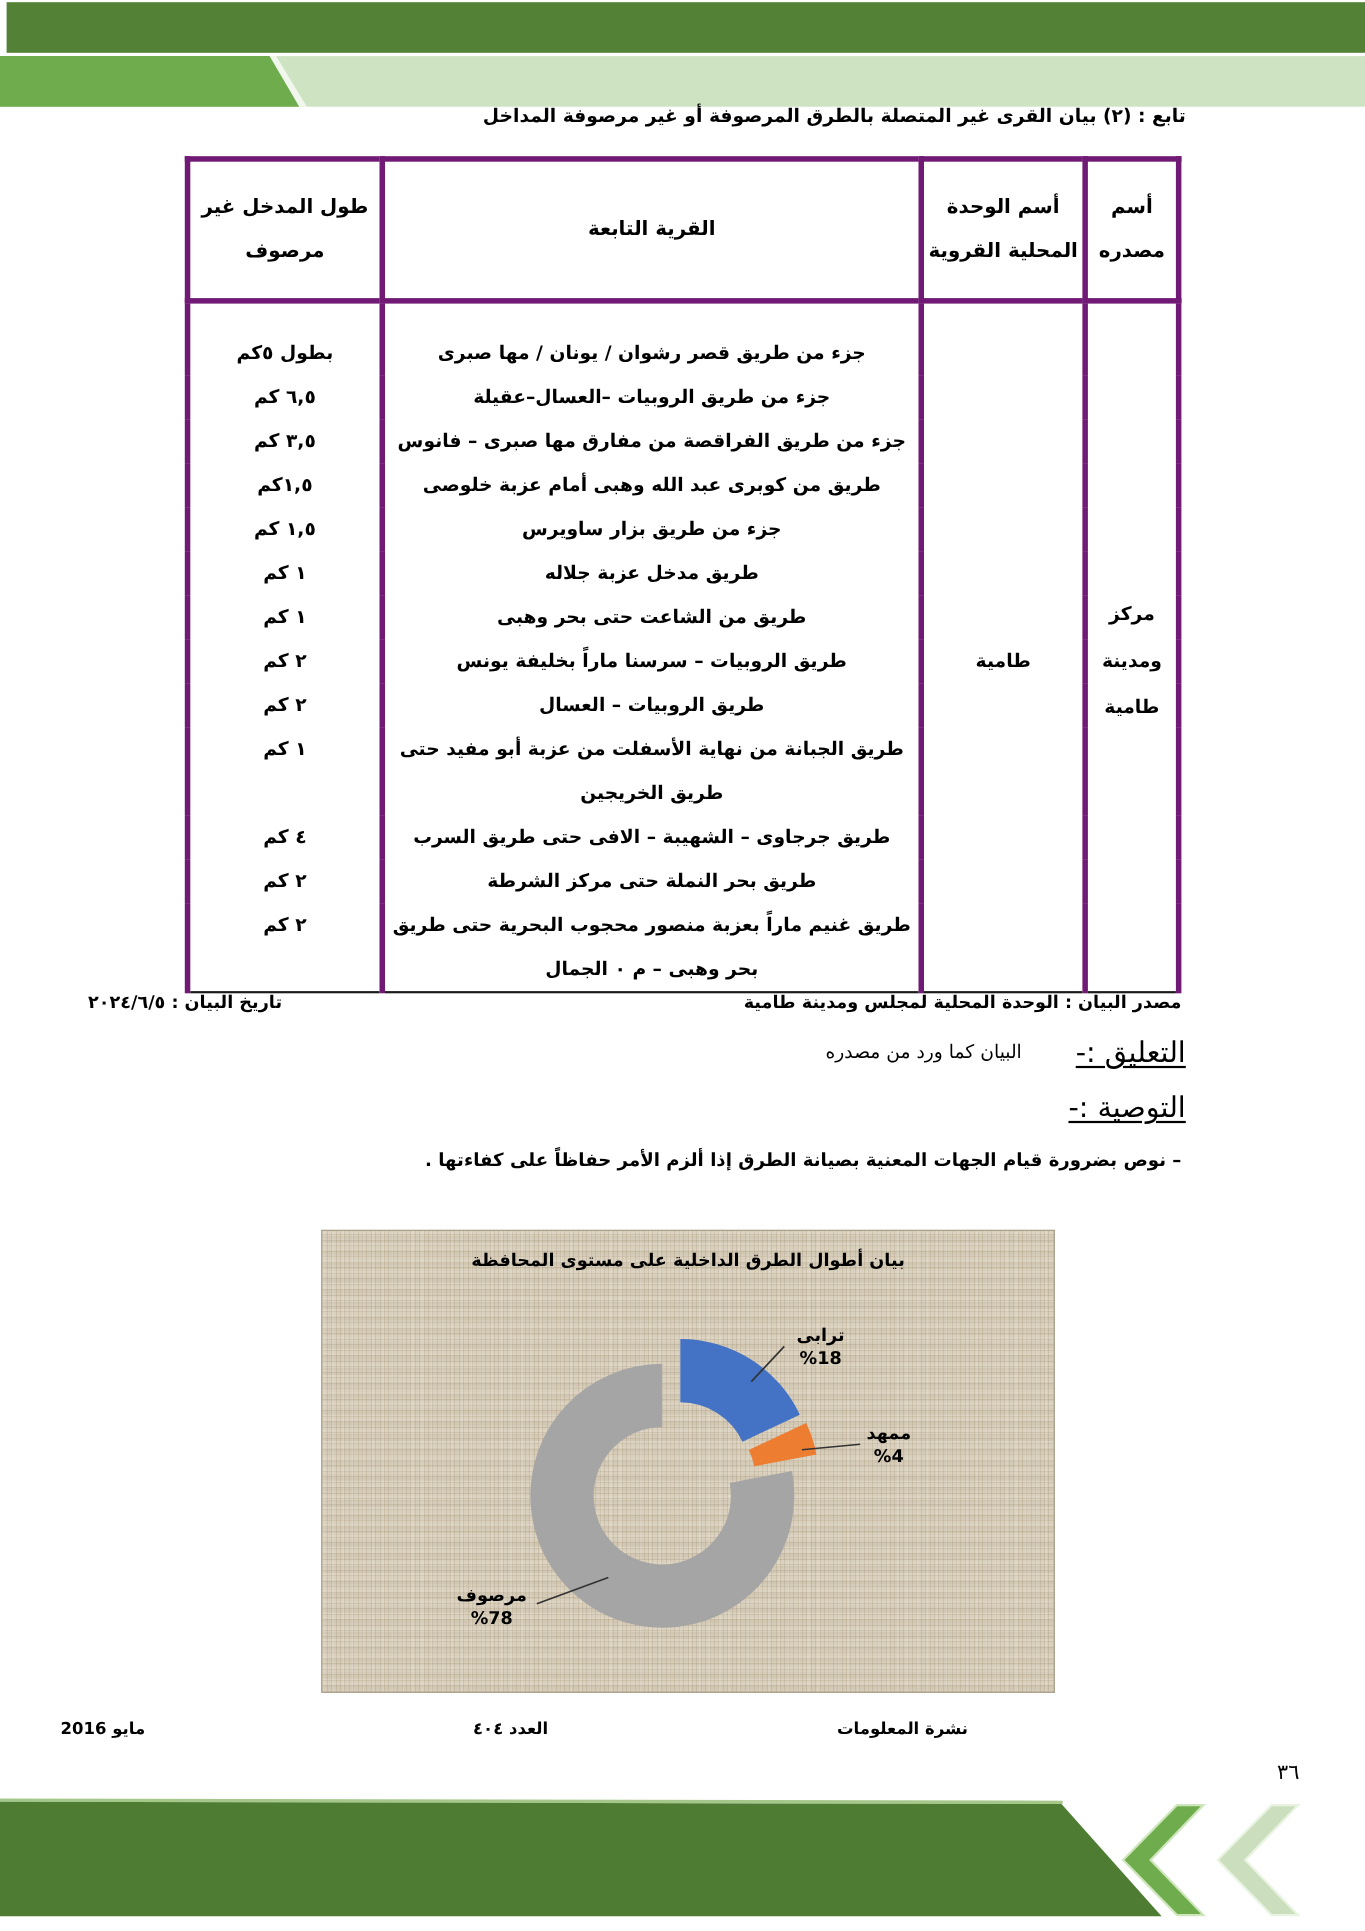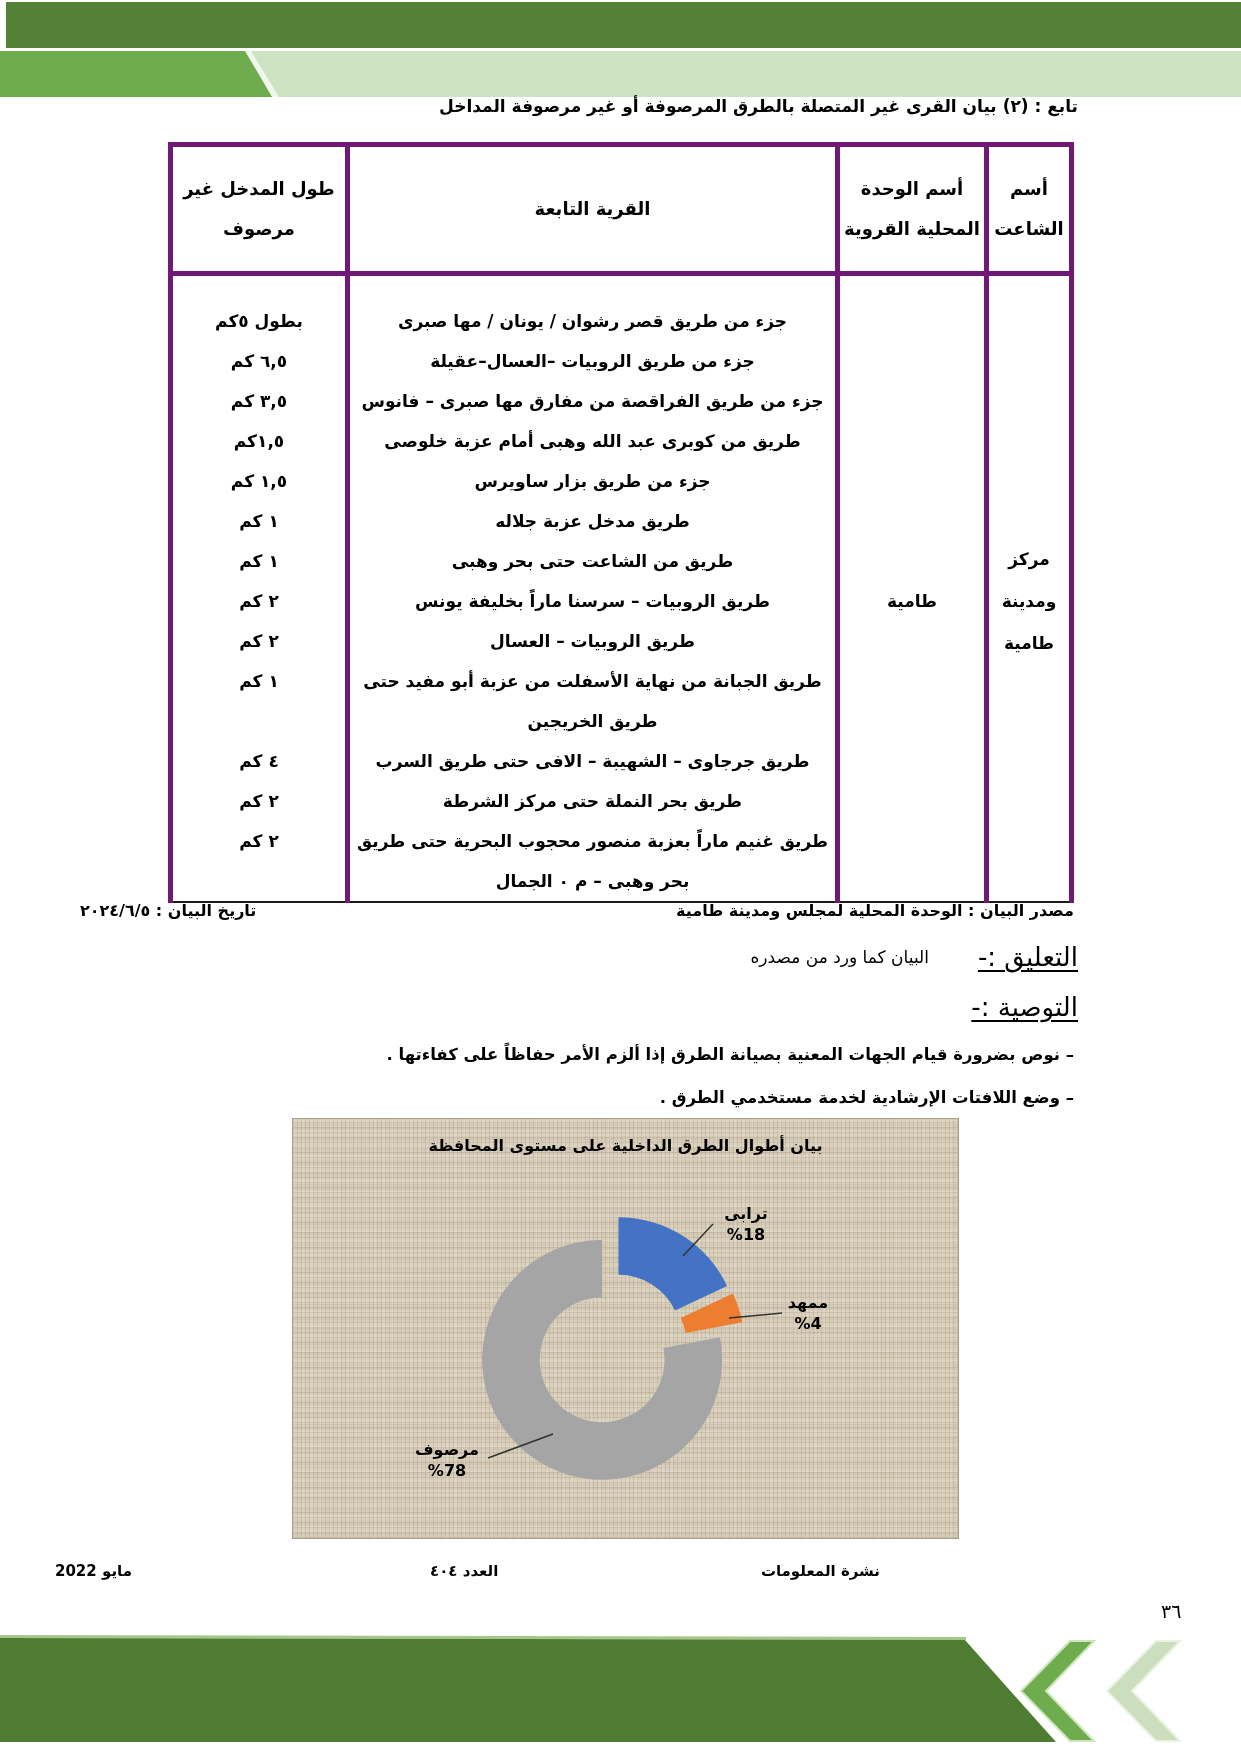--- a/index.html
+++ b/index.html
@@ -68,21 +68,21 @@
 
 <table class="roads">
   <colgroup>
       <col style="width:85px">
       <col style="width:149px">
       <col style="width:490px">
       <col style="width:177px">
     </colgroup>
   <thead>
     <tr>
-      <th>أسم الشاعت</th>
+      <th>أسم مصدره</th>
       <th>أسم الوحدة المحلية القروية</th>
       <th>القرية التابعة</th>
       <th>طول المدخل غير مرصوف</th>
     </tr>
   </thead>
   <tbody>
     <tr>
       <td class="mid" rowspan="13">مركز ومدينة طامية</td>
       <td class="mid" rowspan="13">طامية</td>
       <td>جزء من طريق قصر رشوان / يونان / مها صبرى</td>
@@ -145,21 +145,20 @@
 </div>
 
 <div class="abs comment-line">
   <span class="sec-heading">التعليق :-</span>
   <span class="comment-text">البيان كما ورد من مصدره</span>
 </div>
 
 <div class="abs rec-heading sec-heading">التوصية :-</div>
 <div class="abs bullets">
   <div>– نوص بضرورة قيام الجهات المعنية بصيانة الطرق إذا ألزم الأمر حفاظاً على كفاءتها .</div>
-  <div>– وضع اللافتات الإرشادية لخدمة مستخدمي الطرق .</div>
 </div>
 
 <div class="abs chart-box" dir="rtl">
   <div class="chart-title">بيان أطوال الطرق الداخلية على مستوى المحافظة</div>
   <svg id="donutSvg" width="665" height="419" viewBox="0 0 665 419">
       <path d="M 427.0 218.3 A 120 120 0 1 1 309.1 120.8 L 309.1 178.4 A 62.400000000000006 62.400000000000006 0 1 0 370.4 229.1 Z" fill="#A5A5A5"></path>
       <path d="M 439.9 174.6 A 120 120 0 0 1 449.2 203.2 L 392.6 214.0 A 62.400000000000006 62.400000000000006 0 0 0 387.8 199.1 Z" fill="#ED7D31"></path>
       <path d="M 325.5 98.2 A 120 120 0 0 1 434.1 167.1 L 382.0 191.6 A 62.400000000000006 62.400000000000006 0 0 0 325.5 155.8 Z" fill="#4472C4"></path>
     <line x1="390" y1="137" x2="420" y2="105" stroke="#333" stroke-width="1.5"></line>
     <line x1="436" y1="199" x2="489" y2="194" stroke="#333" stroke-width="1.5"></line>
@@ -174,21 +173,21 @@
     <span class="val">%4</span>
   </div>
   <div class="chart-label lbl-gray">
     <span>مرصوف</span>
     <span class="val">%78</span>
   </div>
 </div>
 
 <div class="abs footer-bulletin">نشرة المعلومات</div>
 <div class="abs footer-issue">العدد ٤٠٤</div>
-<div class="abs footer-date">مايو 2022</div>
+<div class="abs footer-date">مايو 2016</div>
 <div class="abs page-number">٣٦</div>
 
 <svg id="bottomBanner" class="abs" width="1241" height="125" viewBox="0 0 1241 125">
   <line x1="0" y1="6.5" x2="966" y2="8.5" stroke="#A5C88A" stroke-width="3"></line>
   <polygon points="0,8 965,10 1056,112 0,112" fill="#4E7C33"></polygon>
   <polygon points="1070,11 1094,11 1046,61 1094,111 1070,111 1021,61" fill="#6FAC4D" stroke="#CFE6BC" stroke-width="2"></polygon>
   <polygon points="1156,11 1180,11 1132,61 1180,111 1156,111 1107,61" fill="#CBDFBE" stroke="#E9F3E1" stroke-width="2"></polygon>
 </svg>
 
 </body></html>

